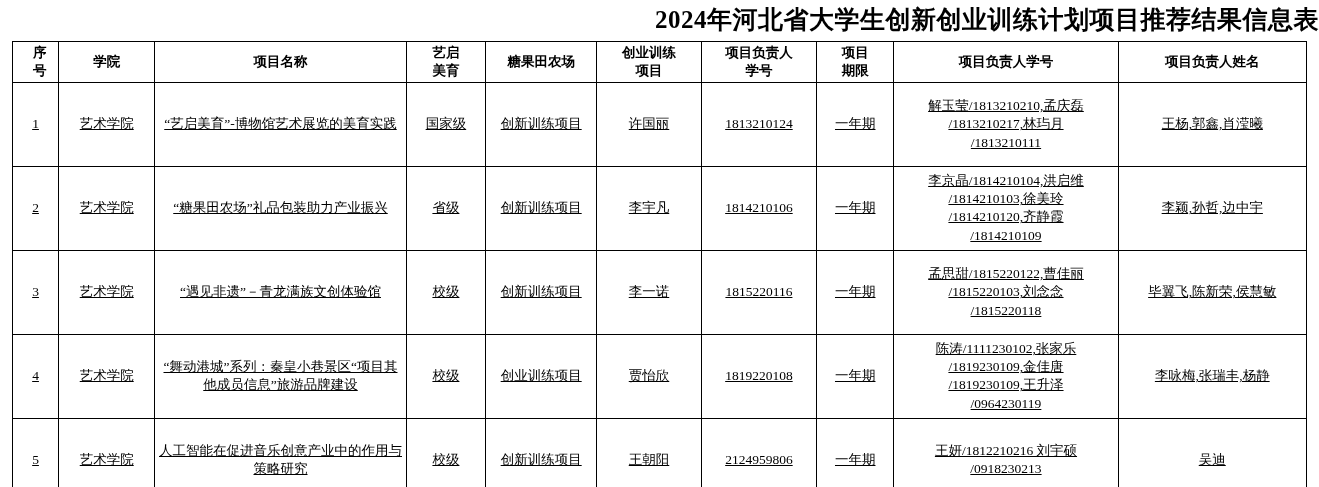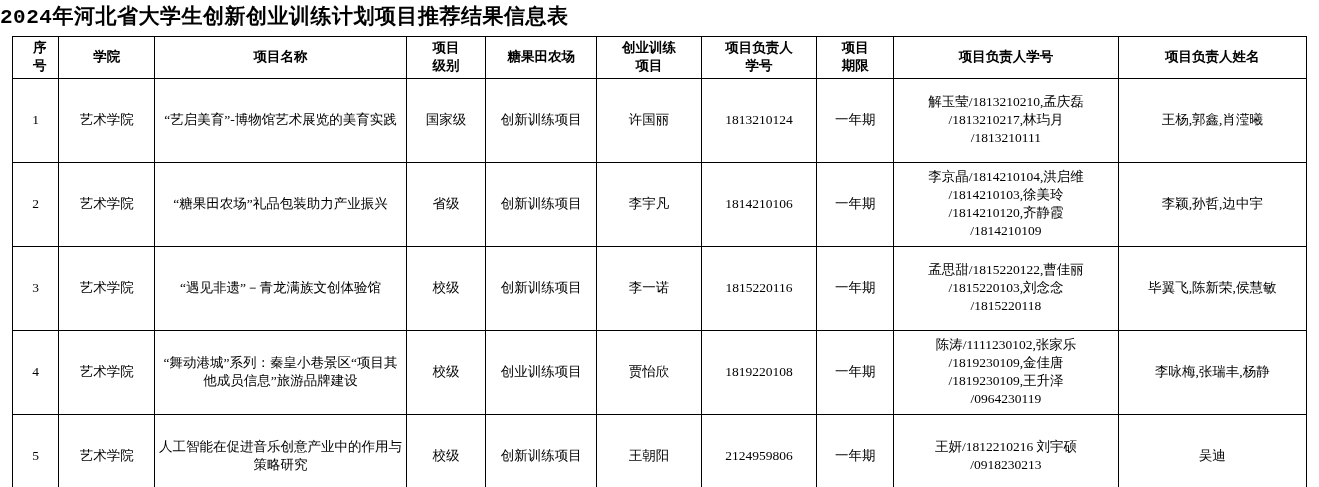--- a/index.html
+++ b/index.html
@@ -14,23 +14,23 @@
     color: #000000;
     overflow: hidden;
   }
   .page {
     width: 1319px;
     height: 487px;
     position: relative;
     box-sizing: border-box;
   }
   .doc-title {
-    text-align: left;
-    font-family: Liberation Mono, monospace;
-    font-size: 21px;
+    text-align: right;
+    font-family: Liberation Serif, serif;
+    font-size: 25px;
     font-weight: bold;
     letter-spacing: 0.5px;
     padding-top: 6px;
     padding-bottom: 7px;
     line-height: 1.1;
   }
   table.grid {
     border-collapse: collapse;
     table-layout: fixed;
     margin: 0 auto;
@@ -49,20 +49,21 @@
   }
   table.grid thead th {
     font-weight: bold;
     height: 22px;
     padding: 2px 20px;
     font-size: 13.5px;
     margin-left: 16px;
   }
   tbody tr td {
     height: 77px;
+    text-decoration: underline;
   }
   .c-seq      { width: 44px; }
   .c-college  { width: 92px; }
   .c-name     { width: 240px; }
   .c-level    { width: 76px; }
   .c-type     { width: 106px; }
   .c-leader   { width: 100px; }
   .c-stuid    { width: 110px; }
   .c-period   { width: 74px; }
   .c-members  { width: 214px; }
@@ -87,21 +88,21 @@
       <col class="c-stuid">
       <col class="c-period">
       <col class="c-members">
       <col class="c-teacher">
     </colgroup>
     <thead>
       <tr>
         <th>序号</th>
         <th>学院</th>
         <th>项目名称</th>
-        <th>项目级别</th>
+        <th>艺启美育</th>
         <th>糖果田农场</th>
         <th>创业训练项目</th>
         <th>项目负责人学号</th>
         <th>项目期限</th>
         <th>项目负责人学号</th>
         <th>项目负责人姓名</th>
       </tr>
     </thead>
     <tbody>
       <tr>

